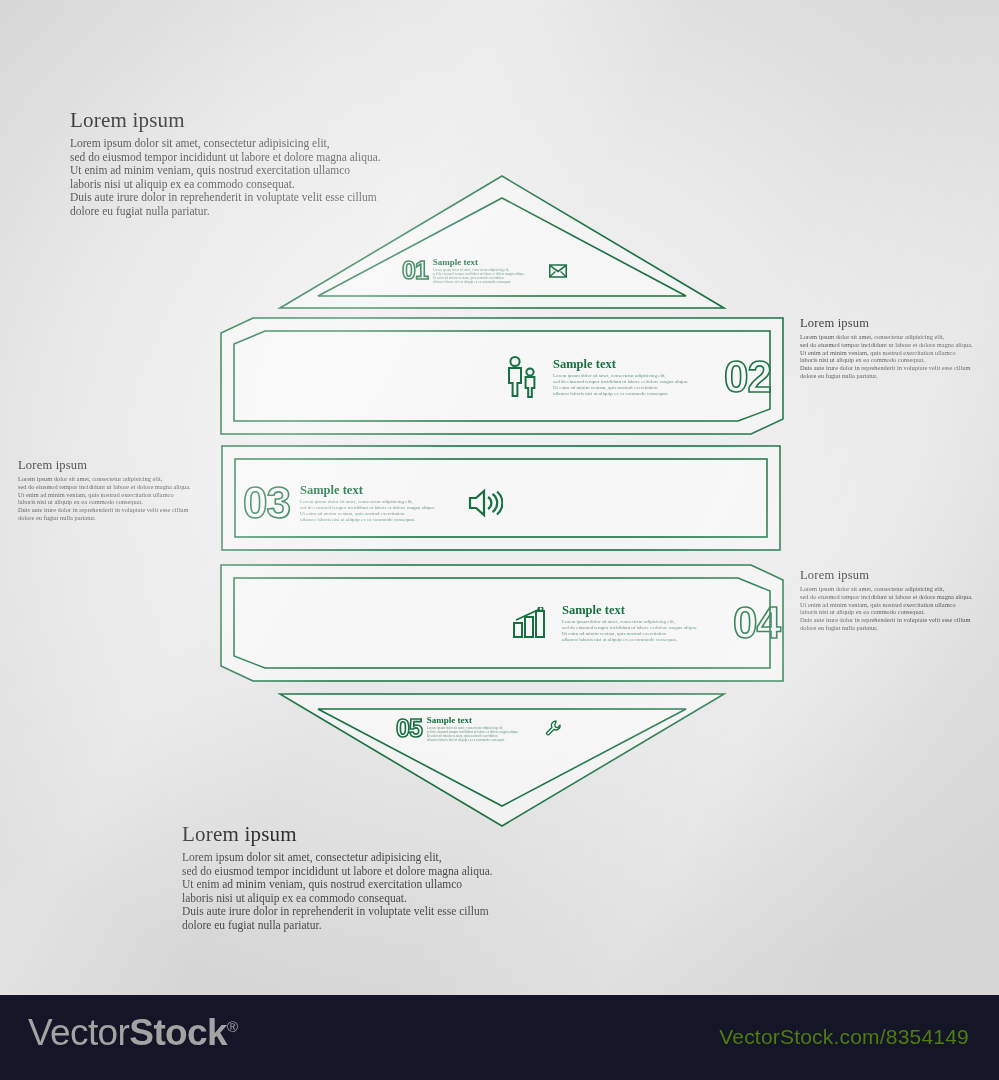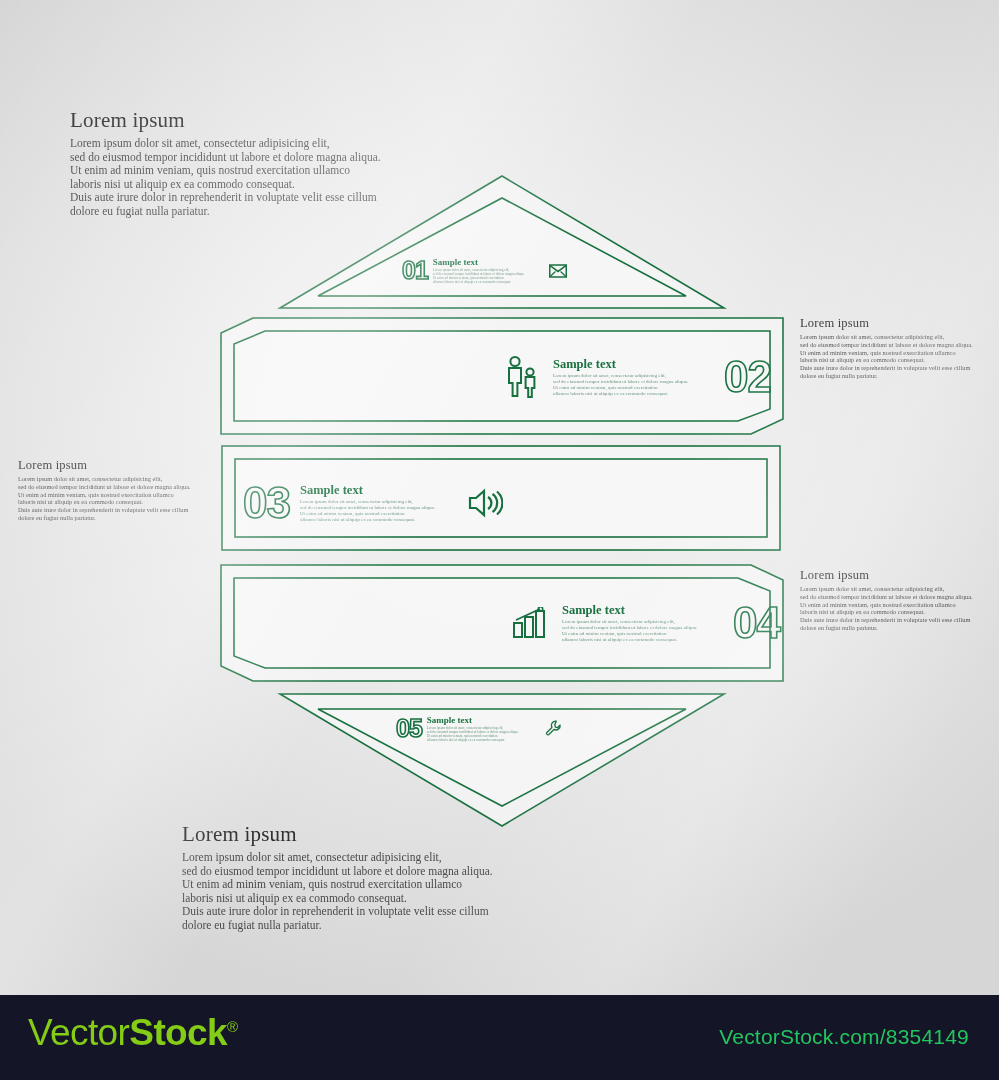--- a/index.html
+++ b/index.html
@@ -114,32 +114,32 @@
     position: absolute;
     left: 0; top: 995px;
     width: 999px; height: 85px;
     background: #141527;
   }
   #logo {
     position: absolute;
     left: 28px; top: 17px;
     font-family: "Liberation Sans", sans-serif;
     font-size: 37px;
-    color: #84cc16;
+    color: #a3a3a3;
     letter-spacing: -0.6px;
   }
   #logo .lo-light { font-weight: 300; }
   #logo .lo-bold  { font-weight: 700; }
   #logo .lo-reg   { font-size: 15px; vertical-align: super; font-weight: 400; }
   #siteurl {
     position: absolute;
     right: 30px; top: 30px;
     font-family: "Liberation Sans", sans-serif;
     font-size: 21px;
-    color: #22c55e;
+    color: #4d7c0f;
     letter-spacing: .2px;
   }
 </style>
 </head>
 <body>
 
 <div id="canvas">
 
   <div class="shape" id="sh-01" style="left:276px; top:172px;">
     <svg width="452" height="140" viewBox="0 0 452 140">

